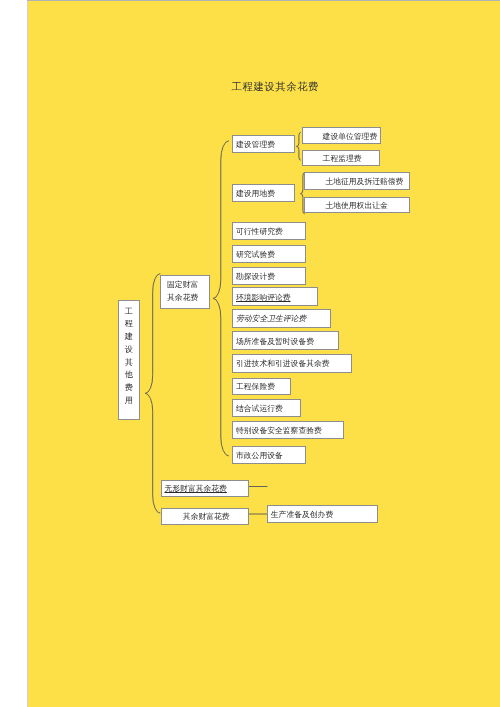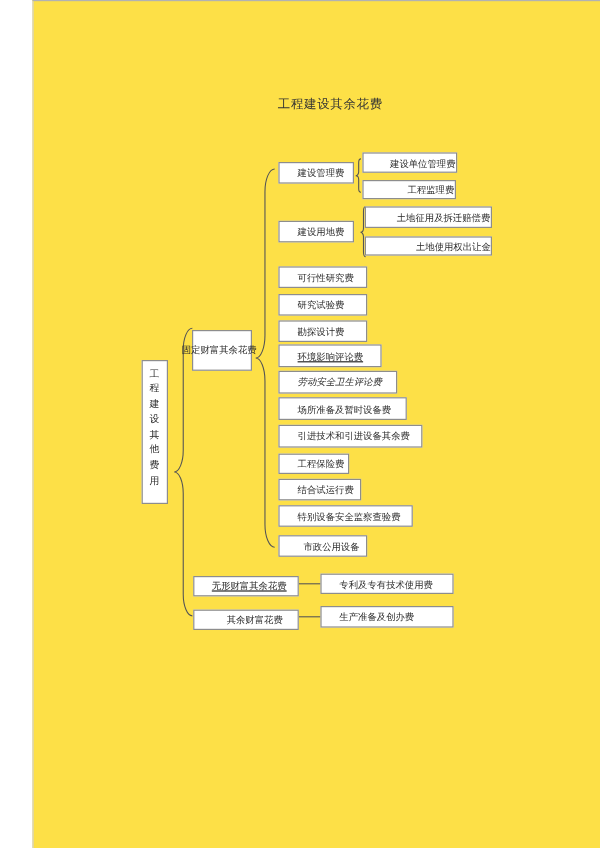--- a/index.html
+++ b/index.html
@@ -53,45 +53,46 @@
   .dbox {
     position: absolute;
     box-sizing: border-box;
     border: 1px solid #8d8d8d;
     background: #ffffff;
     font-size: 7.8px;
     color: #2a2a2a;
     display: flex;
     align-items: center;
     justify-content: flex-start;
-    padding-left: 15px;
+    padding-left: 3px;
     padding-top: 1.2px;
     line-height: 1.2;
     white-space: nowrap;
     z-index: 2;
   }
   .dbox .t { display: block; }
-  .dbox.pad-wide { padding-left: 6px; justify-content: flex-end; }
+  .dbox.pad-wide { padding-left: 20px; }
   
   #root-node {
     flex-direction: column;
     justify-content: center;
     align-items: center;
     padding-left: 0;
     padding-top: 0;
     padding-bottom: 7px;
   }
   #root-node .t {
     line-height: 12.7px;
     height: 12.7px;
     font-size: 8.2px;
     text-align: center;
   }
   
   .dbox.two-line {
+    flex-direction: column;
     justify-content: center;
     align-items: center;
     padding-left: 0;
     padding-right: 5px;
     padding-top: 0;
   }
   .dbox.two-line .t { line-height: 12.6px; height: 12.6px; }
   
   svg.conn {
     position: absolute;
@@ -181,37 +182,34 @@
       </div>
       <div class="dbox" style="left: 205px; top: 377.6px; width: 59.2px; height: 17.9px;">
         <span class="t">工程保险费</span>
       </div>
       <div class="dbox" style="left: 205px; top: 399.3px; width: 69.2px; height: 18.1px;">
         <span class="t">结合试运行费</span>
       </div>
       <div class="dbox" style="left: 205px; top: 421.1px; width: 111.5px; height: 18.2px;">
         <span class="t">特别设备安全监察查验费</span>
       </div>
-      <div class="dbox" style="left: 205px; top: 445.5px; width: 73.5px; height: 18.3px; justify-content: center;">
+      <div class="dbox" style="left: 205px; top: 445.5px; width: 73.5px; height: 18.3px;">
         <span class="t">市政公用设备</span>
       </div>
     </div>
 
   <div class="dbox pad-wide" style="left:274.6px; top:127.0px; width:79.0px; height:17.2px;">
     <span class="t">建设单位管理费</span>
   </div>
   <div class="dbox pad-wide" style="left:274.6px; top:149.6px; width:78.0px; height:16.8px;">
     <span class="t">工程监理费</span>
   </div>
   <div class="dbox pad-wide" style="left:277.4px; top:172.4px; width:105.2px; height:17.2px;">
     <span class="t">土地征用及拆迁赔偿费</span>
   </div>
   <div class="dbox pad-wide" style="left:277.4px; top:196.6px; width:105.6px; height:16.6px;">
     <span class="t">土地使用权出让金</span>
   </div>
-  <div class="dbox" style="left:239.8px; top:478.2px; width:111.6px; height:17.2px;">
-    <span class="t">专利及专有技术使用费</span>
-  </div>
   <div class="dbox" style="left:239.8px; top:505.0px; width:111.6px; height:18.0px;">
     <span class="t">生产准备及创办费</span>
   </div>
 
 </div>
 
 </body></html>

